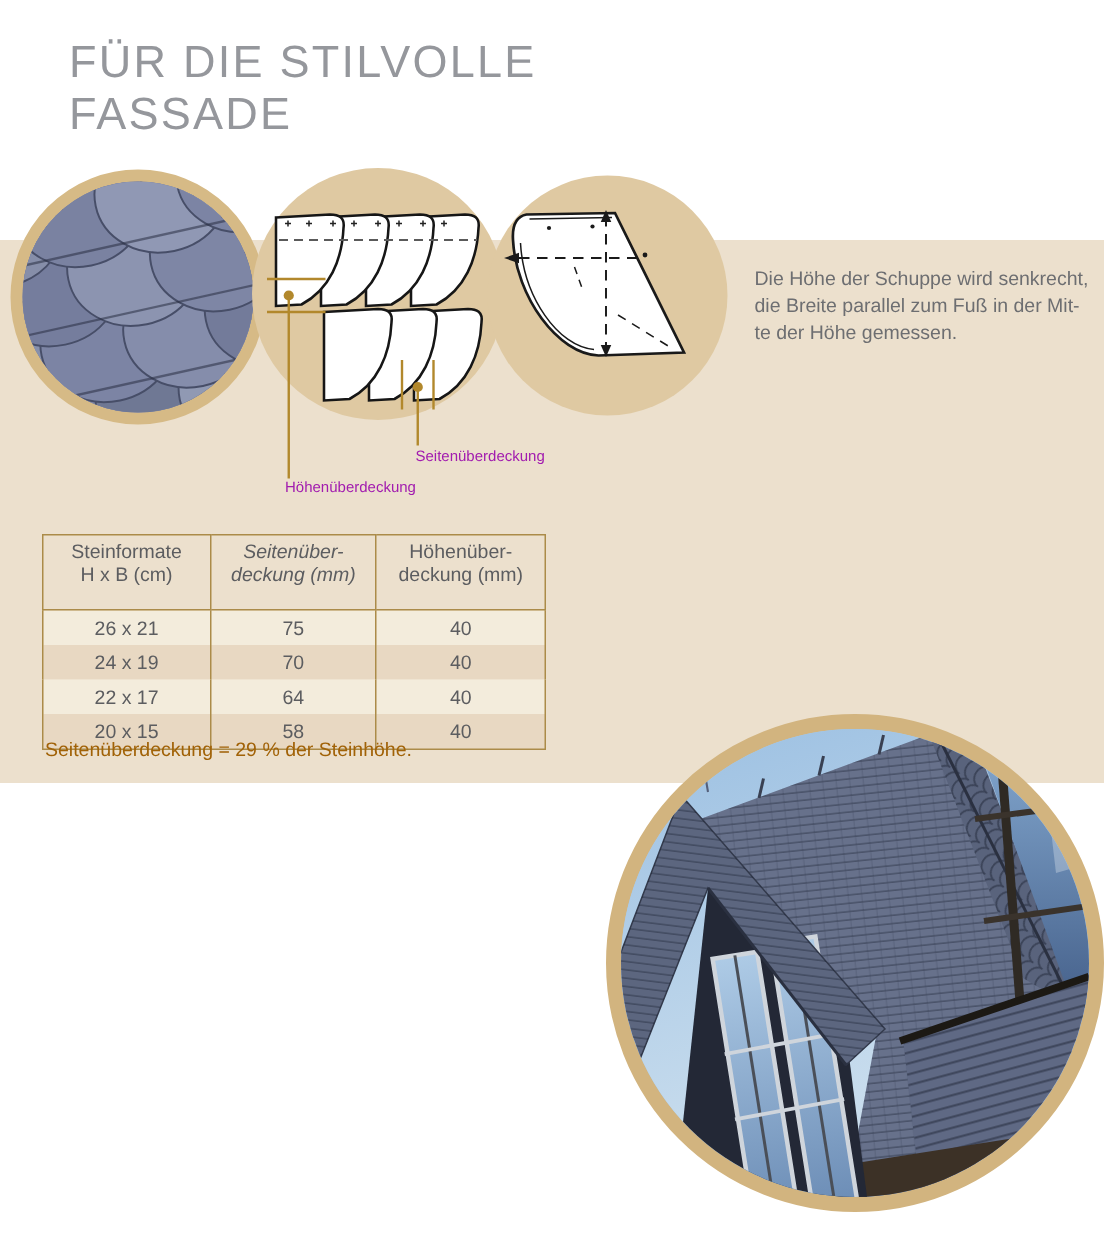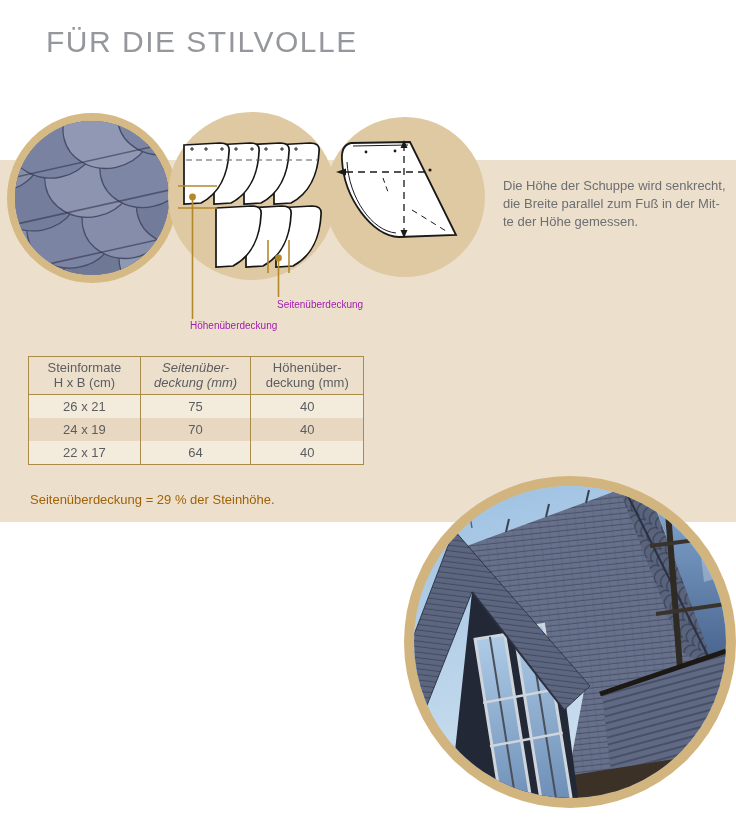--- a/index.html
+++ b/index.html
@@ -15,37 +15,38 @@
   .c3{left:325px;top:117px;width:160px;height:160px;background:#dfc9a2;}
   .overlay{position:absolute;left:0;top:100px;width:500px;height:245px;}
   .lbl{position:absolute;font-size:10px;color:#a21caf;white-space:nowrap;}
   .lbl-seite{left:277px;top:299px;}
   .lbl-hoehe{left:190px;top:320px;text-align:right;}
   .note{position:absolute;left:503px;top:177px;width:236px;font-size:13px;line-height:18px;color:#6d6e71;}
   .note span{display:block;}
   table.fmt{position:absolute;left:28px;top:356px;width:336px;border-collapse:collapse;
             font-size:13px;color:#5c5d60;text-align:center;}
   table.fmt th,table.fmt td{border-left:1.5px solid #ab8b49;border-right:1.5px solid #ab8b49;}
-  table.fmt th{background:#ece0cd;font-weight:normal;padding:3px 0 4px;line-height:15px;
+  table.fmt th{background:#ece0cd;font-weight:normal;padding:3px 0 16px;line-height:15px;
                border-top:1.5px solid #ab8b49;border-bottom:1.5px solid #ab8b49;}
   table.fmt th span{display:block;}
   table.fmt td{height:23px;line-height:23px;padding:0;}
   table.fmt tr.r-odd td{background:#f3ecdc;}
   table.fmt tr.r-even td{background:#e8d8c2;}
   table.fmt tr:last-child td{border-bottom:1.5px solid #ab8b49;}
   .foot{position:absolute;left:30px;top:492px;font-size:13px;color:#a16207;}
   .photo{left:404px;top:476px;width:312px;height:312px;border:10px solid #d2b47f;overflow:hidden;background:#aacae6;}
 </style>
 </head>
 <body>
 
 <div class="page">
 
   <h1 class="title" style="margin:16px;">
     <span>FÜR DIE STILVOLLE</span>
+    <span>FASSADE</span>
   </h1>
 
   <div class="band"></div>
 
   <div class="circle c1">
     <svg width="154" height="154" viewBox="0 0 154 154">
       <rect x="-20" y="-20" width="200" height="200" fill="#7c84a4"></rect>
       <g transform="rotate(-12 77 77)" stroke="#474e68" stroke-width="1.3">
         <g>
           <ellipse cx="-5" cy="196" rx="45" ry="40" fill="#7c84a4"></ellipse>
@@ -171,20 +172,25 @@
     <tr class="r-even">
       <td>24 x 19</td>
       <td>70</td>
       <td>40</td>
     </tr>
     <tr class="r-odd">
       <td>22 x 17</td>
       <td>64</td>
       <td>40</td>
     </tr>
+    <tr class="r-even">
+      <td>20 x 15</td>
+      <td>58</td>
+      <td>40</td>
+    </tr>
   </tbody>
     </table>
 
   <div class="foot">Seitenüberdeckung = 29 % der Steinhöhe.</div>
 
   <div class="circle photo">
     <svg width="312" height="312" viewBox="0 0 312 312">
       <defs>
         <linearGradient id="skyG" x1="0" y1="0" x2="0.3" y2="1">
           <stop offset="0" stop-color="#9cc0e2"></stop>

